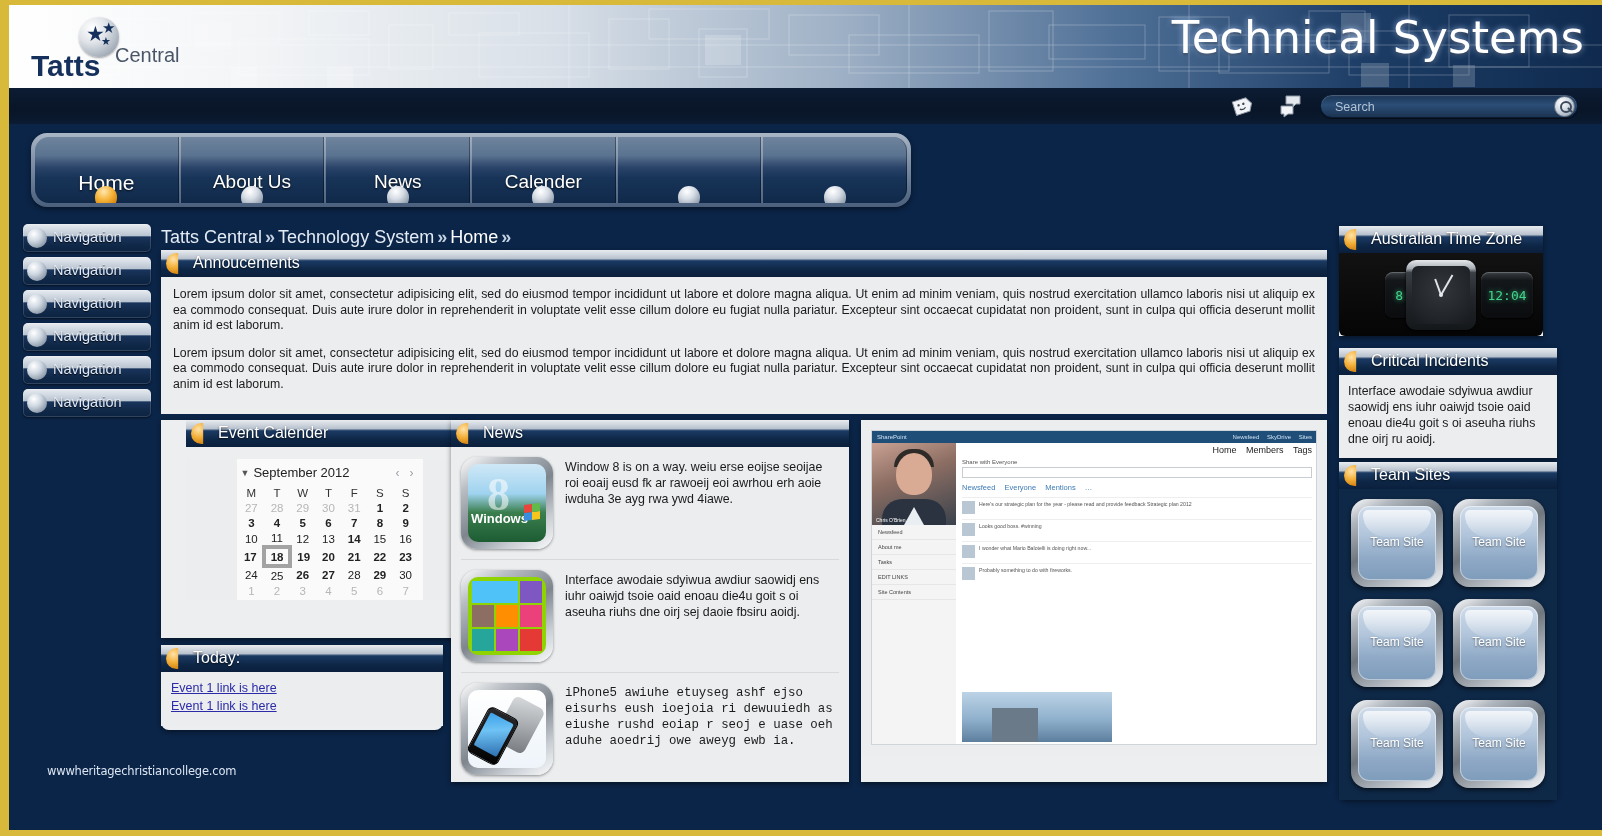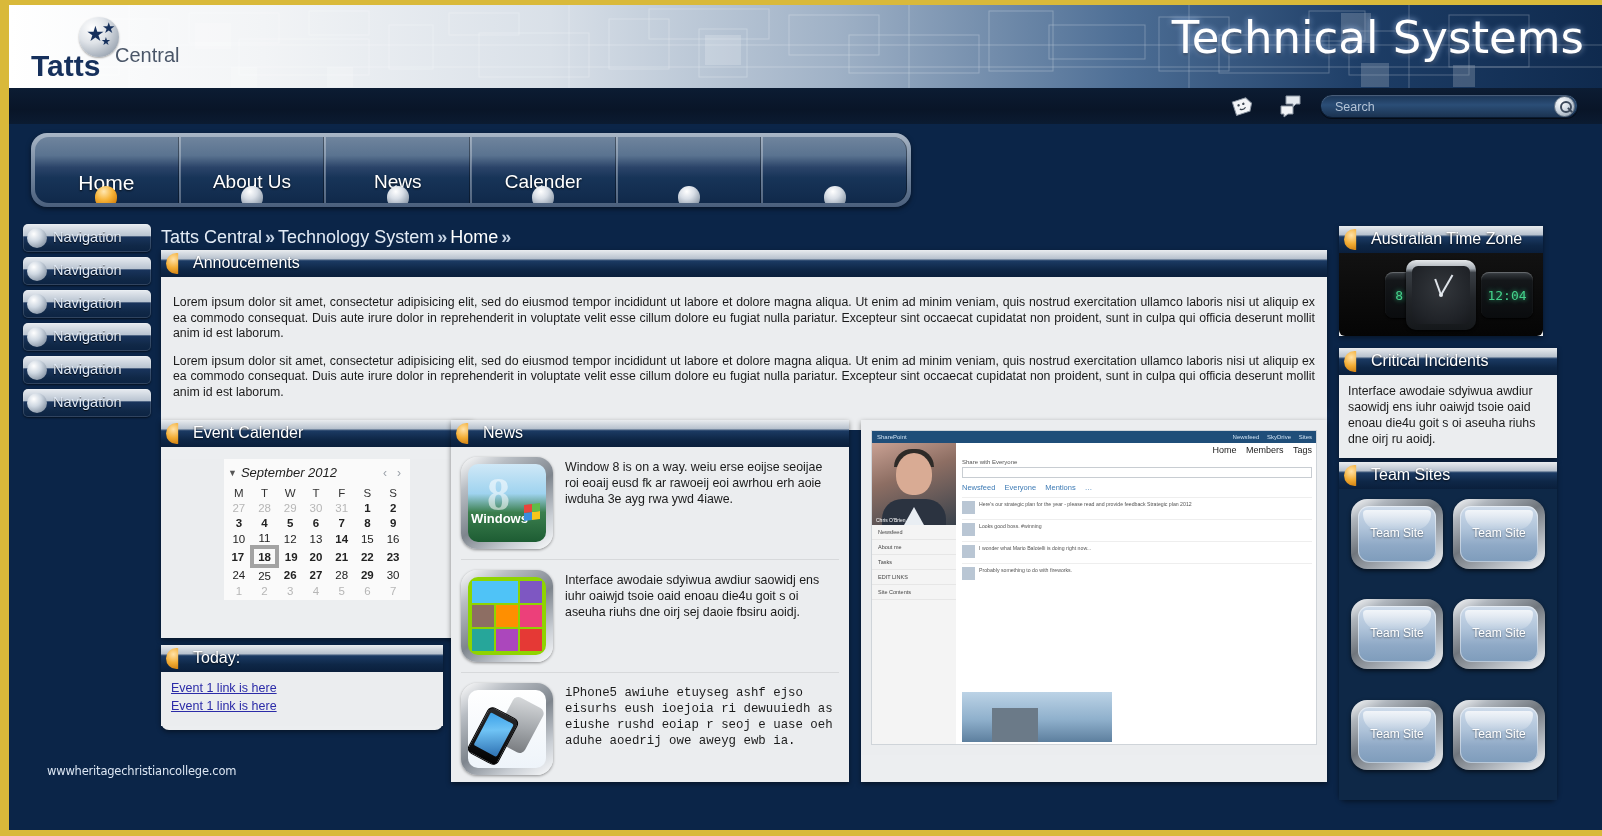--- a/index.html
+++ b/index.html
@@ -156,32 +156,32 @@
     clip-path: polygon(0 0, 58% 0, 58% 100%, 0% 100%);
   }
   .phead .htxt{
     position:absolute; left:32px; top:4px; color:#ffffff; font-size:16px;
     text-shadow:0 1px 2px rgba(0,0,0,.75);
   }
   .pbody{ background:#ebedef; }
 
   
   #p-announce{ left:152px; top:250px; width:1166px; height:158px; border-radius:2px; }
-  #p-announce .pbody{ padding:18px 12px; }
+  #p-announce .pbody{ padding:10px 12px; }
   #p-announce p{ font-size:12.3px; line-height:15.5px; color:#1b1b1b; margin-bottom:12px; text-align:justify;}
 
   
-  #p-cal{ left:152px; top:420px; width:312px; height:218px; }
+  #p-cal{ left:152px; top:420px; width:312px; height:218px;padding-left:25px; }
   #calbox{
     margin:12px auto 0; width:186px; background:#fafafa; padding:4px 2px 2px;
     font-size:12px; color:#222;
   }
   #calhead{ display:flex; align-items:center; padding:2px 2px 6px; }
   #calhead .caret{ font-size:9px; color:#555; margin-right:4px;}
-  #calhead .mon{ flex:1; font-size:13px; color:#222;font-style:italic; }
+  #calhead .mon{ flex:1; font-size:13px; color:#222; }
   #calhead .arw{ color:#9aa0a8; font-size:12px; width:14px; text-align:center; cursor:pointer;}
   table.cal{ border-collapse:collapse; width:100%; }
   table.cal th{ font-weight:normal; color:#333; font-size:11.5px; padding:1px 0; text-align:center; width:24px;}
   table.cal td{ text-align:center; font-size:11.5px; padding:1.5px 0; color:#222; cursor:pointer;}
   table.cal td.mute{ color:#b6b6b6; }
   table.cal td.bold{ font-weight:bold; }
   table.cal td.sel{ border:4px solid #a3a3a3; font-weight:bold; }
 
   
   #p-today{ left:152px; top:645px; width:282px; height:85px; border-radius:0 0 8px 8px;}
@@ -294,21 +294,21 @@
 
   #p-crit{ left:1330px; top:348px; width:218px; height:110px; }
   #p-crit .pbody{ padding:8px 9px; font-size:12.3px; line-height:16px; color:#1b1b1b; height:83px;}
 
   #p-team{ left:1330px; top:462px; width:218px; height:338px; border-radius:0 0 8px 8px;}
   #teambody{
     height:311px; background:#0e2847; padding:10px 12px;
     display:grid; grid-template-columns:1fr 1fr; gap:10px;
   }
   .tsite{
-    height:70px; border-radius:16px;
+    height:88px; border-radius:16px;
     background:linear-gradient(150deg,#fcfdfe 0%, #b0b6bd 18%, #70767d 46%, #aeb4bb 72%, #f4f6f8 100%);
     padding:7px; box-shadow:0 2px 4px rgba(0,0,0,.6); cursor:pointer;
   }
   .tsite .face{
     width:100%; height:100%; border-radius:11px; position:relative;
     background:linear-gradient(180deg,#cfdceb 0%, #b0c4da 40%, #8fa9c6 70%, #7e9cbb 100%);
     box-shadow:inset 0 0 0 1px rgba(255,255,255,.45);
   }
   .tsite .face:before{
     content:""; position:absolute; left:5px; top:4px; right:5px; height:36%;

